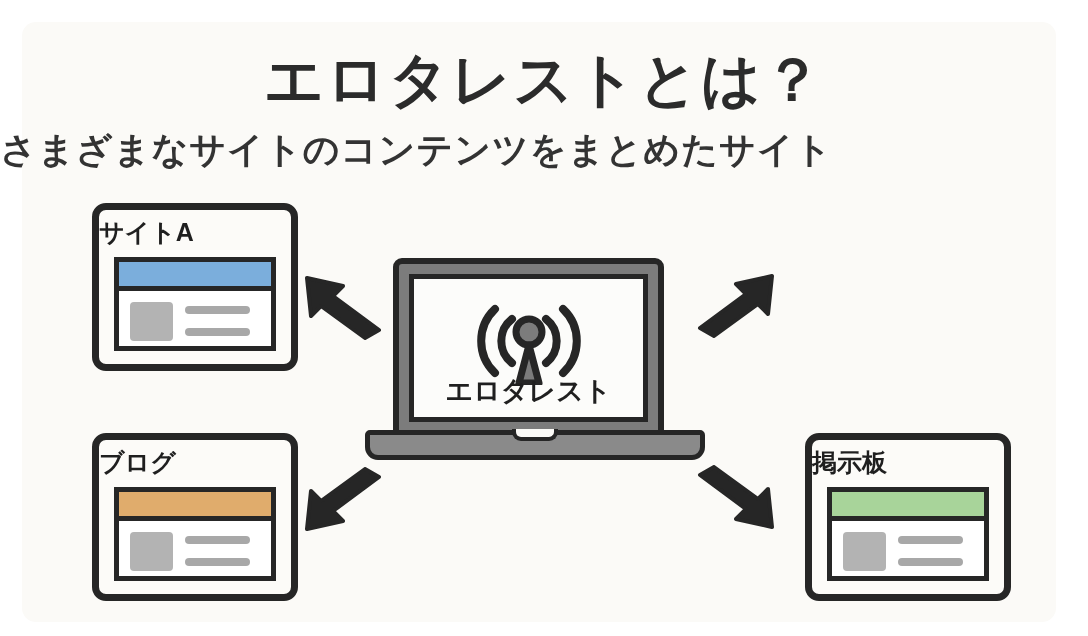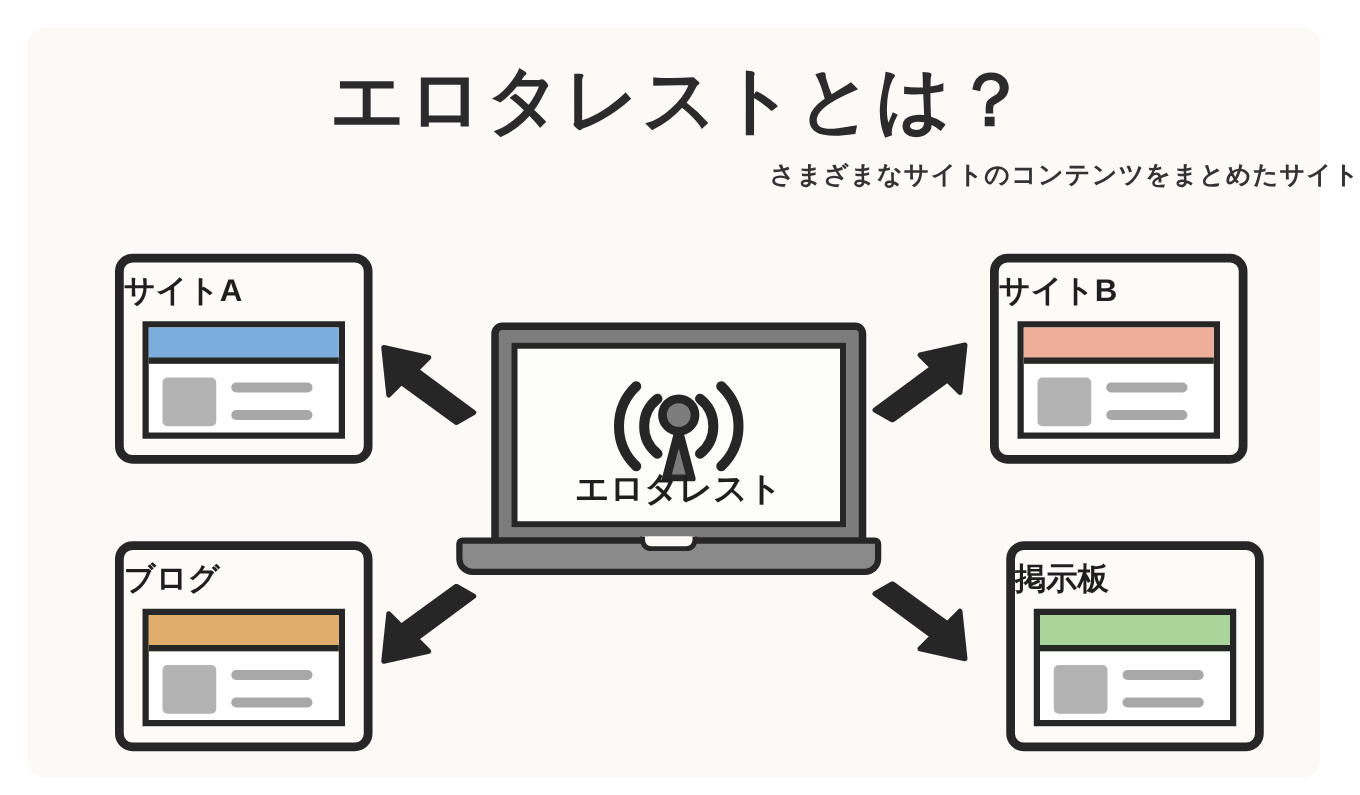--- a/index.html
+++ b/index.html
@@ -39,22 +39,22 @@
     letter-spacing: 2px;
     color: #2b2b2b;
     line-height: 1.1;
     white-space: nowrap;
   }
   .subtitle {
     position: absolute;
     left: 0;
     top: 128px;
     width: 1088px;
-    text-align: right;
-    font-size: 20px;
+    text-align: left;
+    font-size: 36px;
     font-weight: bold;
     letter-spacing: 1px;
     color: #333333;
     line-height: 1.2;
     white-space: nowrap;
   }
 
   
   .card {
     position: absolute;
@@ -126,21 +126,21 @@
     position: absolute;
     left: 365px;
     top: 258px;
     width: 340px;
     height: 215px;
   }
   .lid {
     position: absolute;
     left: 28px;
     top: 0;
-    width: 300px;
+    width: 271px;
     height: 178px;
     background: #7c7c7c;
     border: 6px solid #262626;
     border-radius: 9px 9px 3px 3px;
     box-sizing: border-box;
   }
   .screen {
     position: absolute;
     left: 10px;
     top: 10px;
@@ -222,31 +222,20 @@
     <div class="browser">
       <div class="browser-bar" style="background:#7baedc"></div>
       <div class="browser-body">
         <div class="thumb"></div>
         <div class="line l1"></div>
         <div class="line l2"></div>
       </div>
     </div>
   </div>
 
-  <div class="card" id="card-site-b">
-    <div class="card-title">サイトB</div>
-    <div class="browser">
-      <div class="browser-bar" style="background:#efae9a"></div>
-      <div class="browser-body">
-        <div class="thumb"></div>
-        <div class="line l1"></div>
-        <div class="line l2"></div>
-      </div>
-    </div>
-  </div>
 
   <div class="card" id="card-blog">
     <div class="card-title">ブログ</div>
     <div class="browser">
       <div class="browser-bar" style="background:#e0ac6c"></div>
       <div class="browser-body">
         <div class="thumb"></div>
         <div class="line l1"></div>
         <div class="line l2"></div>
       </div>

